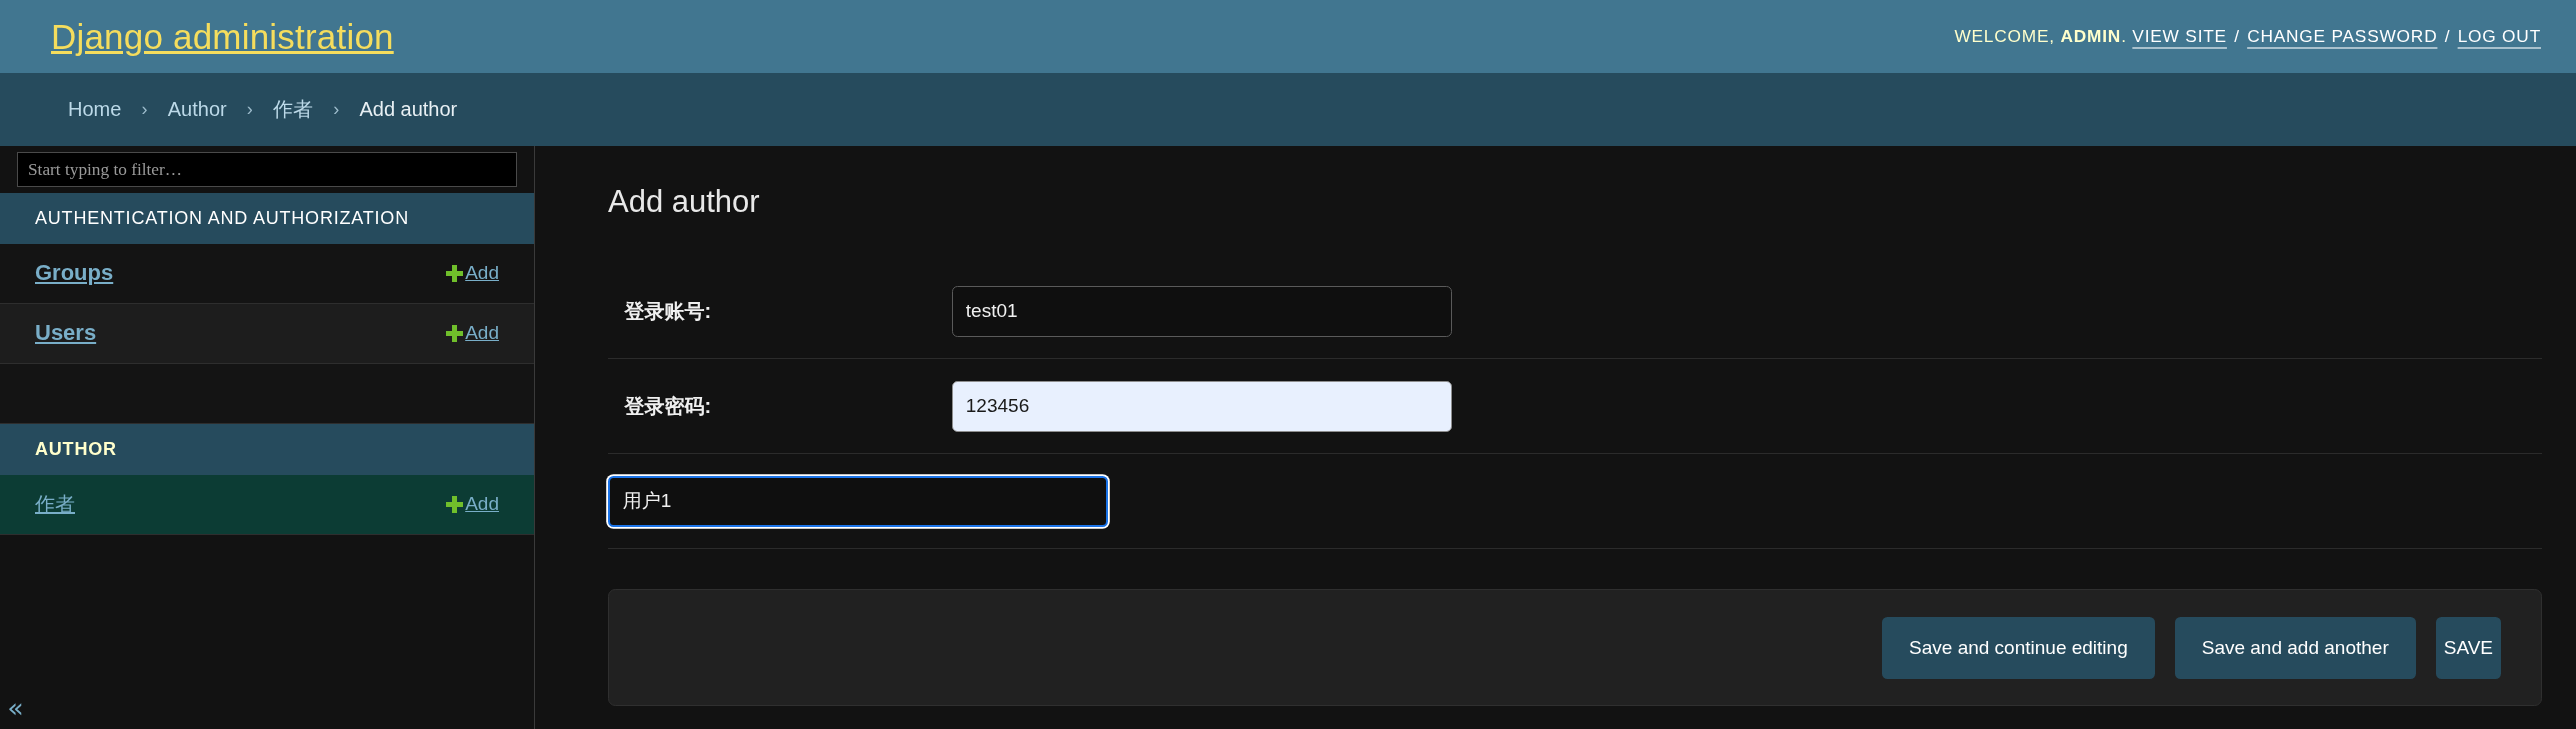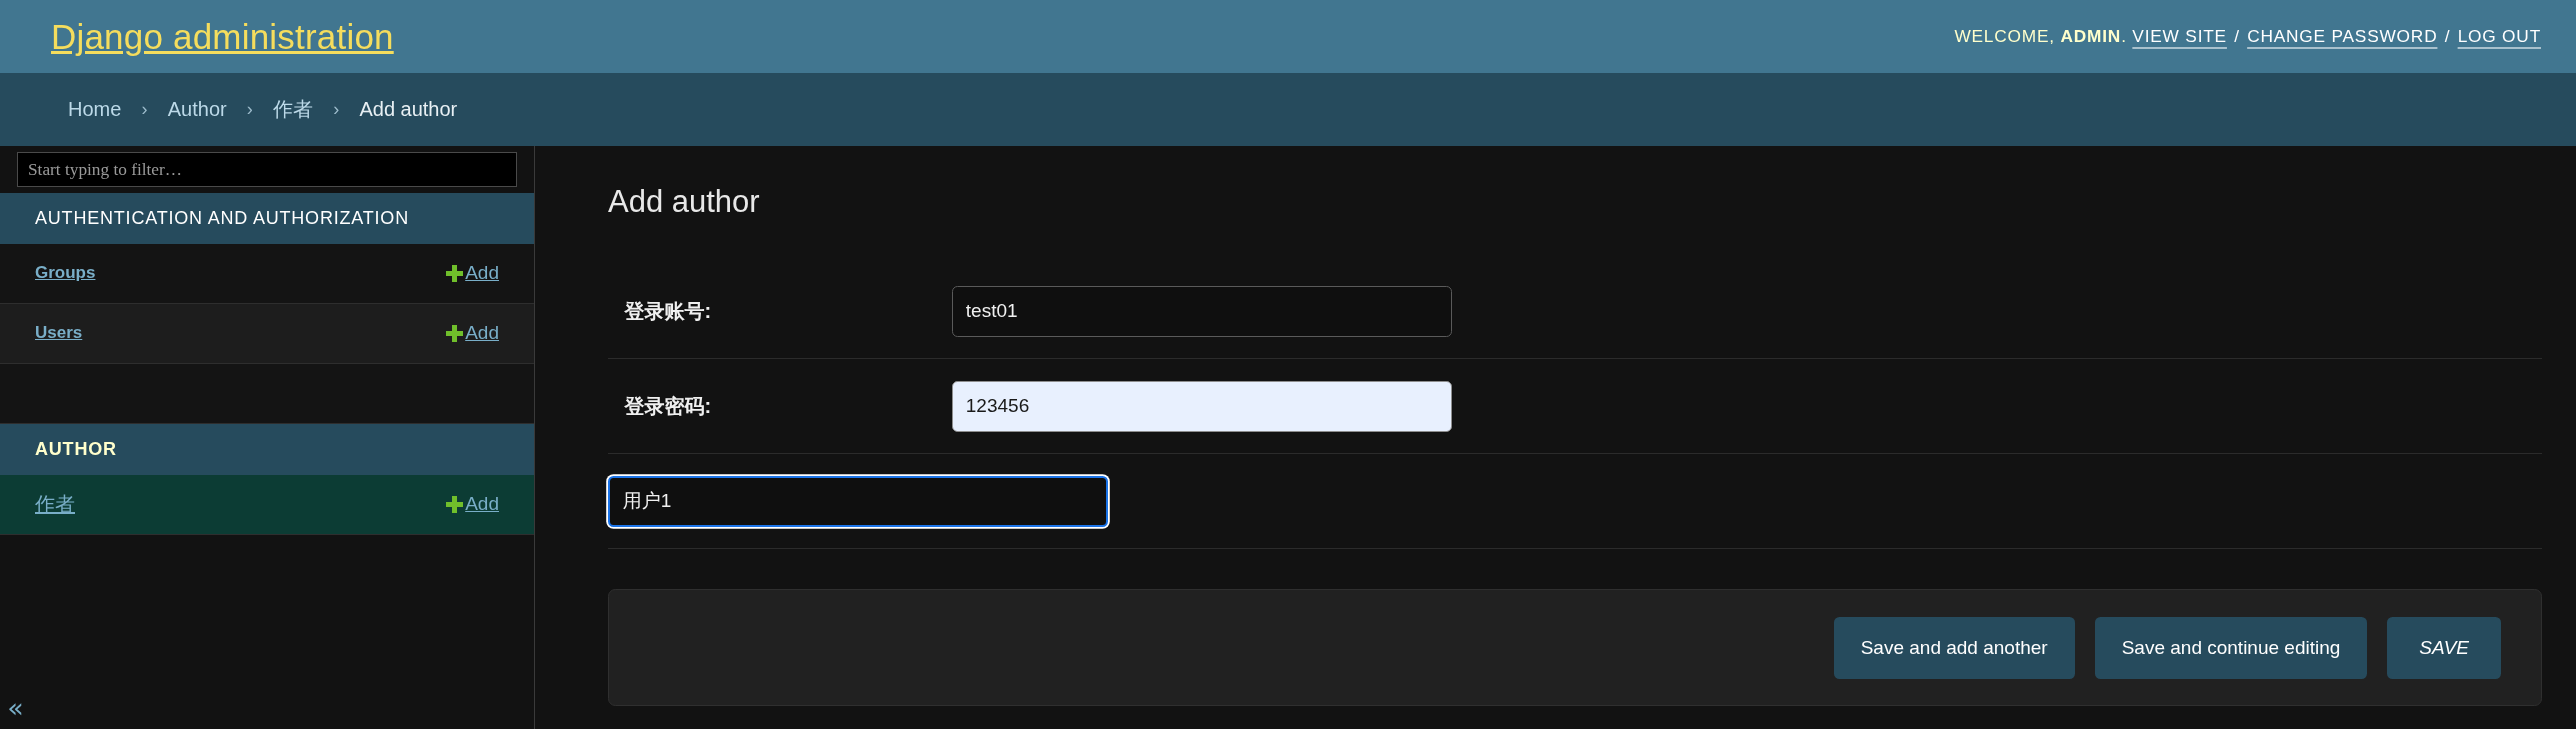--- a/index.html
+++ b/index.html
@@ -121,21 +121,21 @@
     align-items: center;
     justify-content: space-between;
     padding: 0 35px 0 35px;
     border-bottom: 0.9px solid #2e2e2e;
     background: #141414;
   }
   .model-row.alt { background: #1d1d1d; }
   .model-row.current-model { background: #0c3c34; }
   .model-row.spacer { background: #141414; height: 60px; }
   .model-name {
-    font-size: 17px;
+    font-size: 22px;
     font-weight: bold;
     color: #79aec8;
   }
   .model-name.cjk { font-weight: 400; font-size: 20px; }
   .add-link {
     font-size: 19px;
     color: #79aec8;
     display: flex;
     align-items: center;
     gap: 2px;
@@ -237,21 +237,21 @@
     background: #264b5d;
     color: #ffffff;
     border: none;
     border-radius: 5.5px;
     font-size: 19px;
     font-family: "Liberation Sans", sans-serif;
     height: 62px;
     padding: 0 27px;
     cursor: pointer;
   }
-  .btn.default { padding: 0 32px; font-style: italic; }
+  .btn.default { padding: 0 8px; }
 </style>
 </head>
 <body>
 
 <div class="header">
   <a class="branding-title" href="#">Django administration</a>
   <div class="user-tools">
     <span class="welcome-text">WELCOME,</span>
     <span>&nbsp;</span>
     <span class="username">ADMIN</span>
@@ -333,21 +333,21 @@
       <div class="form-row">
         <label class="form-label">登录密码:</label>
         <input class="text-input autofilled" type="text" value="123456" style="">
       </div>
 
       <div class="form-row">
         <input class="text-input focused" type="text" value="用户1" style="">
       </div>
 
       <div class="submit-row">
+        <button type="button" class="btn">Save and continue editing</button>
         <button type="button" class="btn">Save and add another</button>
-        <button type="button" class="btn">Save and continue editing</button>
         <button type="button" class="btn default">SAVE</button>
       </div>
 
     </form>
   </main>
 </div>
 
 
 </body></html>

